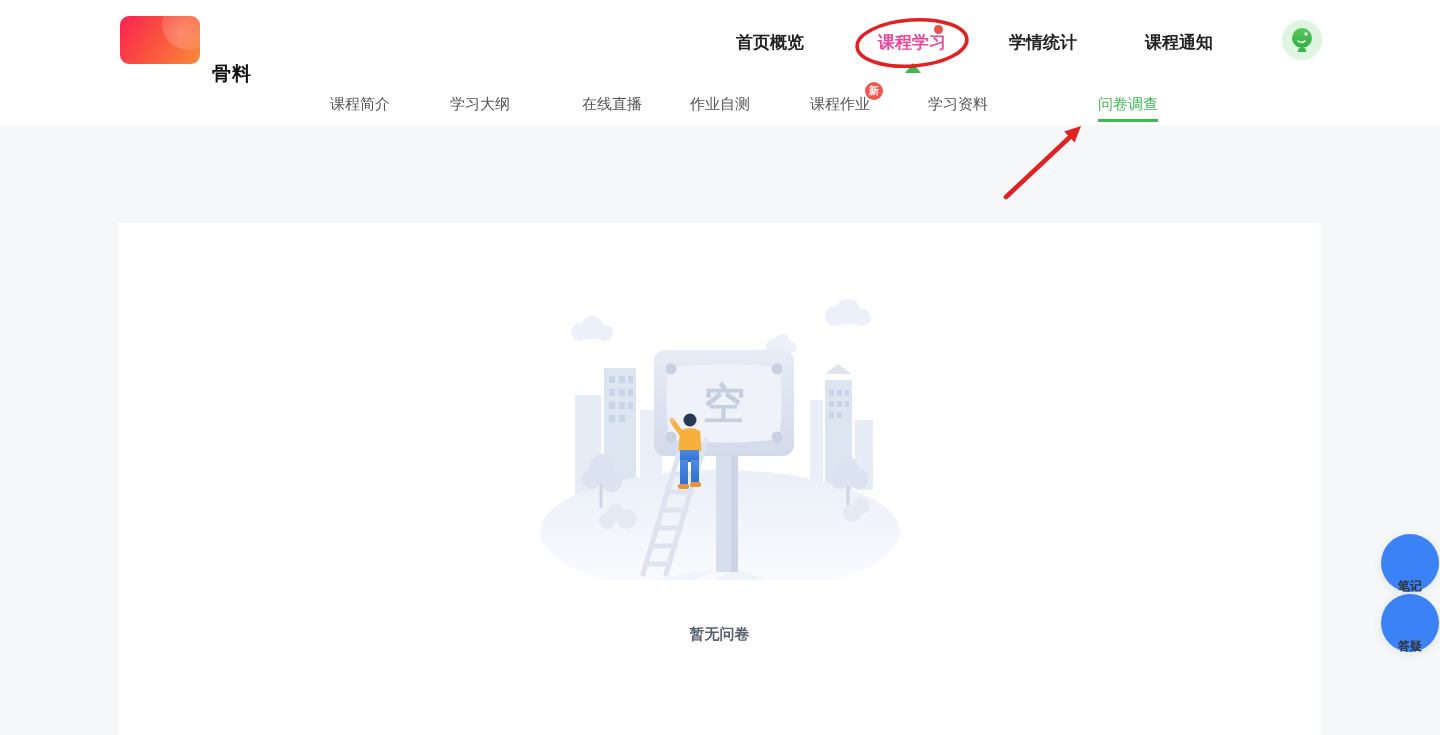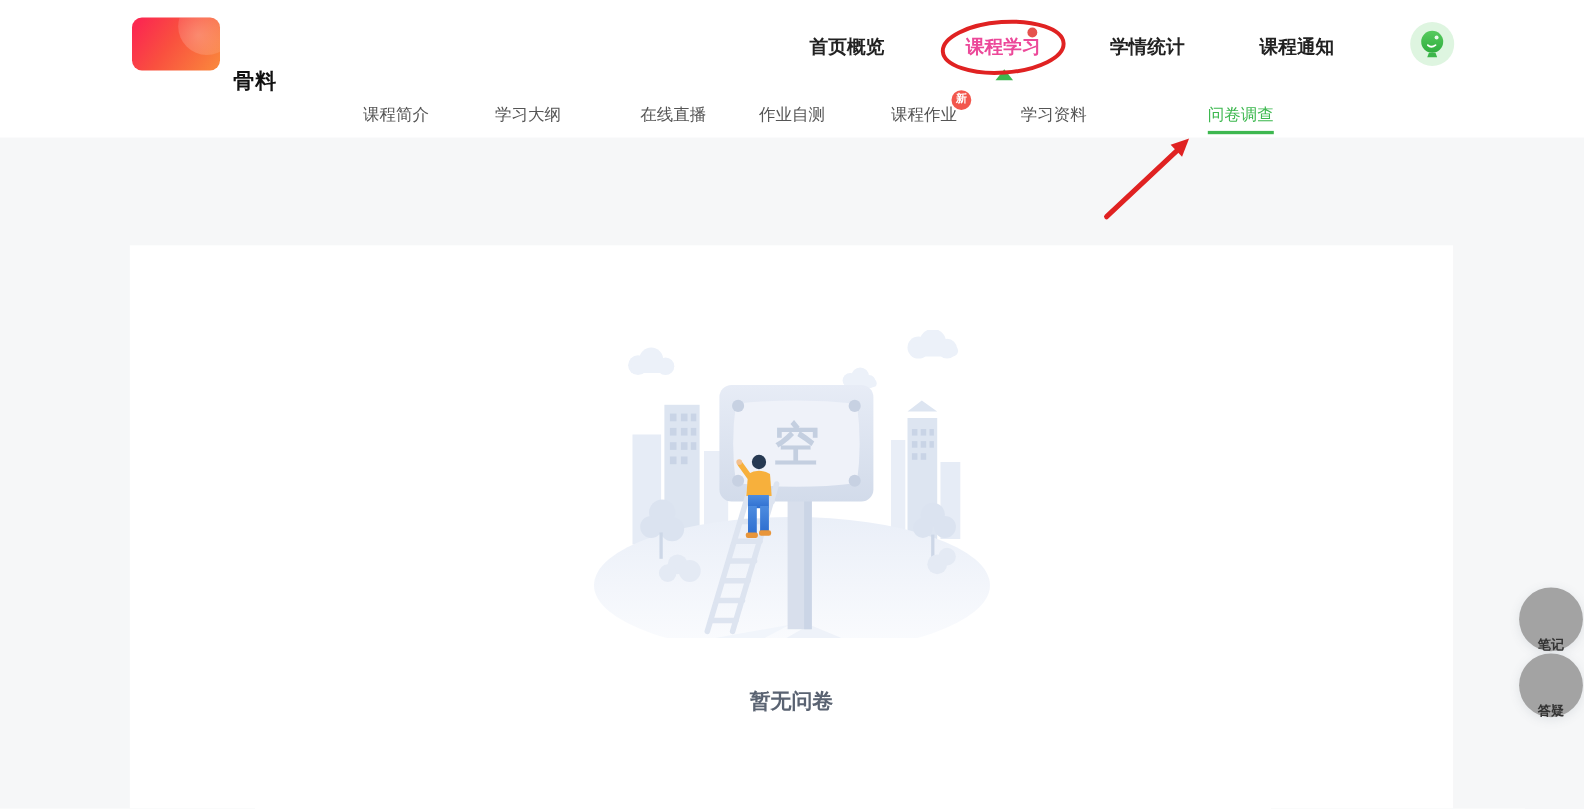--- a/index.html
+++ b/index.html
@@ -39,24 +39,24 @@
   .search-box input { border:none; outline:none; background:transparent; font-size:14px; color:#333; width:150px;
                       font-family:"Liberation Sans","DejaVu Sans",sans-serif; }
   .search-box input::placeholder { color:#b0b5bc; }
   .search-btn { position:absolute; left:1262px; top:165px; width:57px; height:30px; border:none; border-radius:15px;
                 background:#3eb850; color:#fff; font-size:15px; cursor:pointer;
                 font-family:"Liberation Sans","DejaVu Sans",sans-serif; }
 
   .card { position:absolute; left:118px; top:98px; width:1203px; height:512px; background:#ffffff;
           display:flex; flex-direction:column; align-items:center; }
   .empty-illustration { margin-top:77px; }
-  .empty-text { margin-top:45px; font-size:19px; font-weight:bold; color:#5a6372; }
-
-  
-  .float-btn { position:absolute; left:1381px; width:58px; height:58px; border-radius:50%; background:#a3a3a3;
+  .empty-text { margin-top:45px; font-size:15px; font-weight:bold; color:#5a6372; }
+
+  
+  .float-btn { position:absolute; left:1381px; width:58px; height:58px; border-radius:50%; background:#3b82f6;
                box-shadow:0 2px 10px rgba(80,90,110,0.13); display:flex; flex-direction:column; align-items:center;
                justify-content:center; z-index:60; cursor:pointer;gap:44px; }
   .float-btn .lbl { font-size:12px; font-weight:bold; color:#333; margin-top:2px; }
   #float-notes { top:534px; }
   #float-qa { top:594px; }
 
   
   .annotation-overlay { position:absolute; top:0; left:0; width:1440px; height:735px; z-index:70; pointer-events:none; }
 </style>
 </head>

